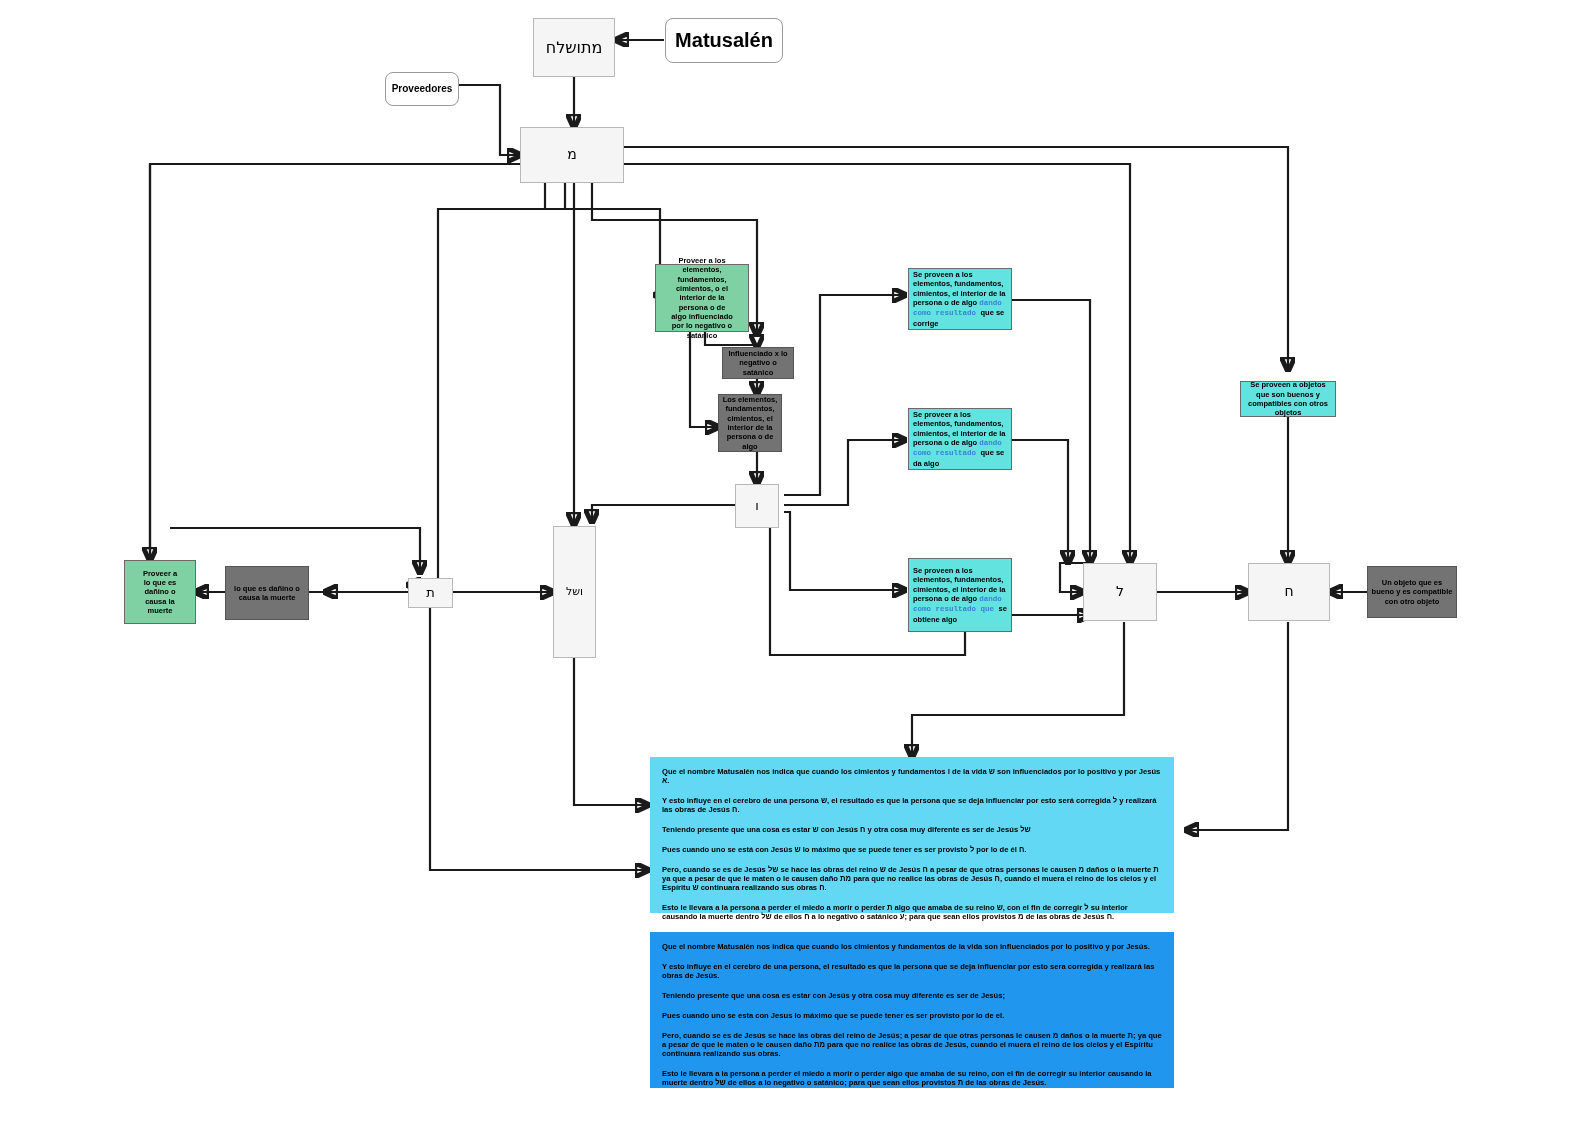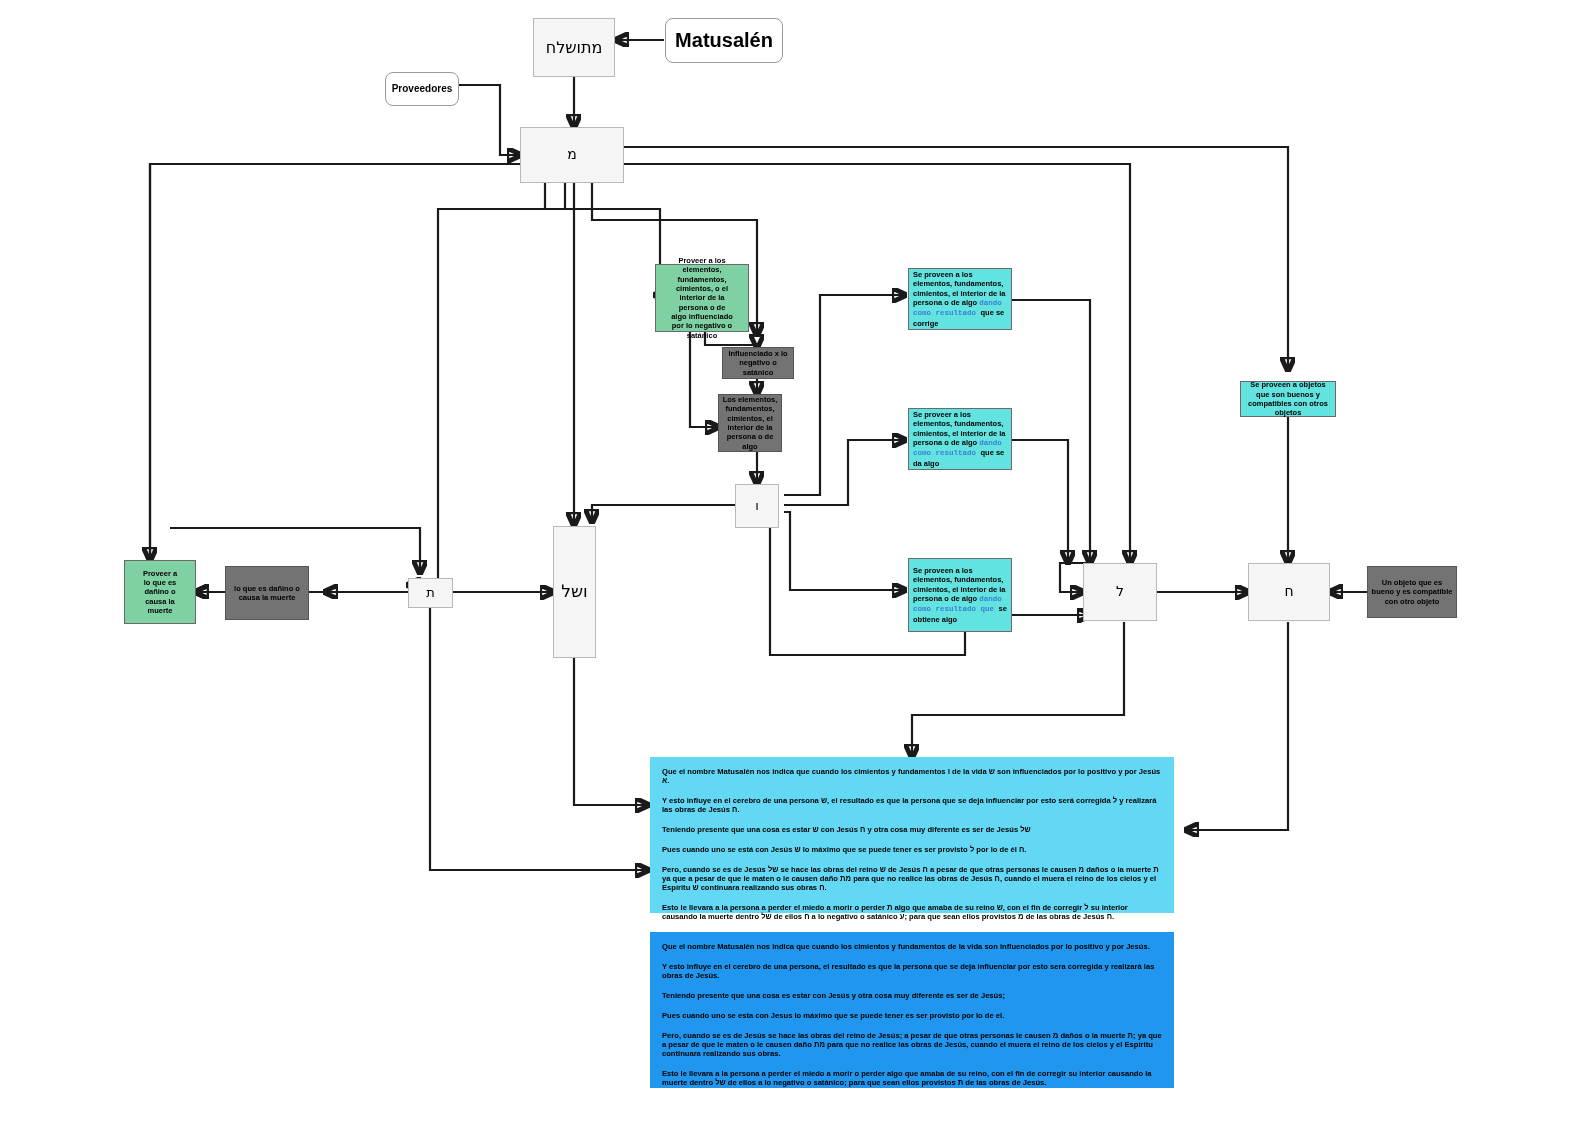--- a/index.html
+++ b/index.html
@@ -258,21 +258,21 @@
   </div>
 
   <div class="node box-white" style="left:225px; top:566px; width:84px; height:54px;">
     <span>lo que es dañino o causa la muerte</span>
   </div>
 
   <div class="node box-plain heb" style="left:408px; top:578px; width:45px; height:30px; font-size:13px;">
     <span>ת</span>
   </div>
 
-  <div class="node box-plain heb" style="left:553px; top:526px; width:43px; height:132px; font-size:17px;">
+  <div class="node box-plain heb" style="left:553px; top:526px; width:43px; height:132px; font-size:11px;">
     <span>ושל</span>
   </div>
 
   <div class="node box-plain heb" style="left:1083px; top:563px; width:74px; height:58px; font-size:14px;">
     <span>ל</span>
   </div>
 
   <div class="node box-plain heb" style="left:1248px; top:563px; width:82px; height:58px; font-size:14px;">
     <span>ח</span>
   </div>

